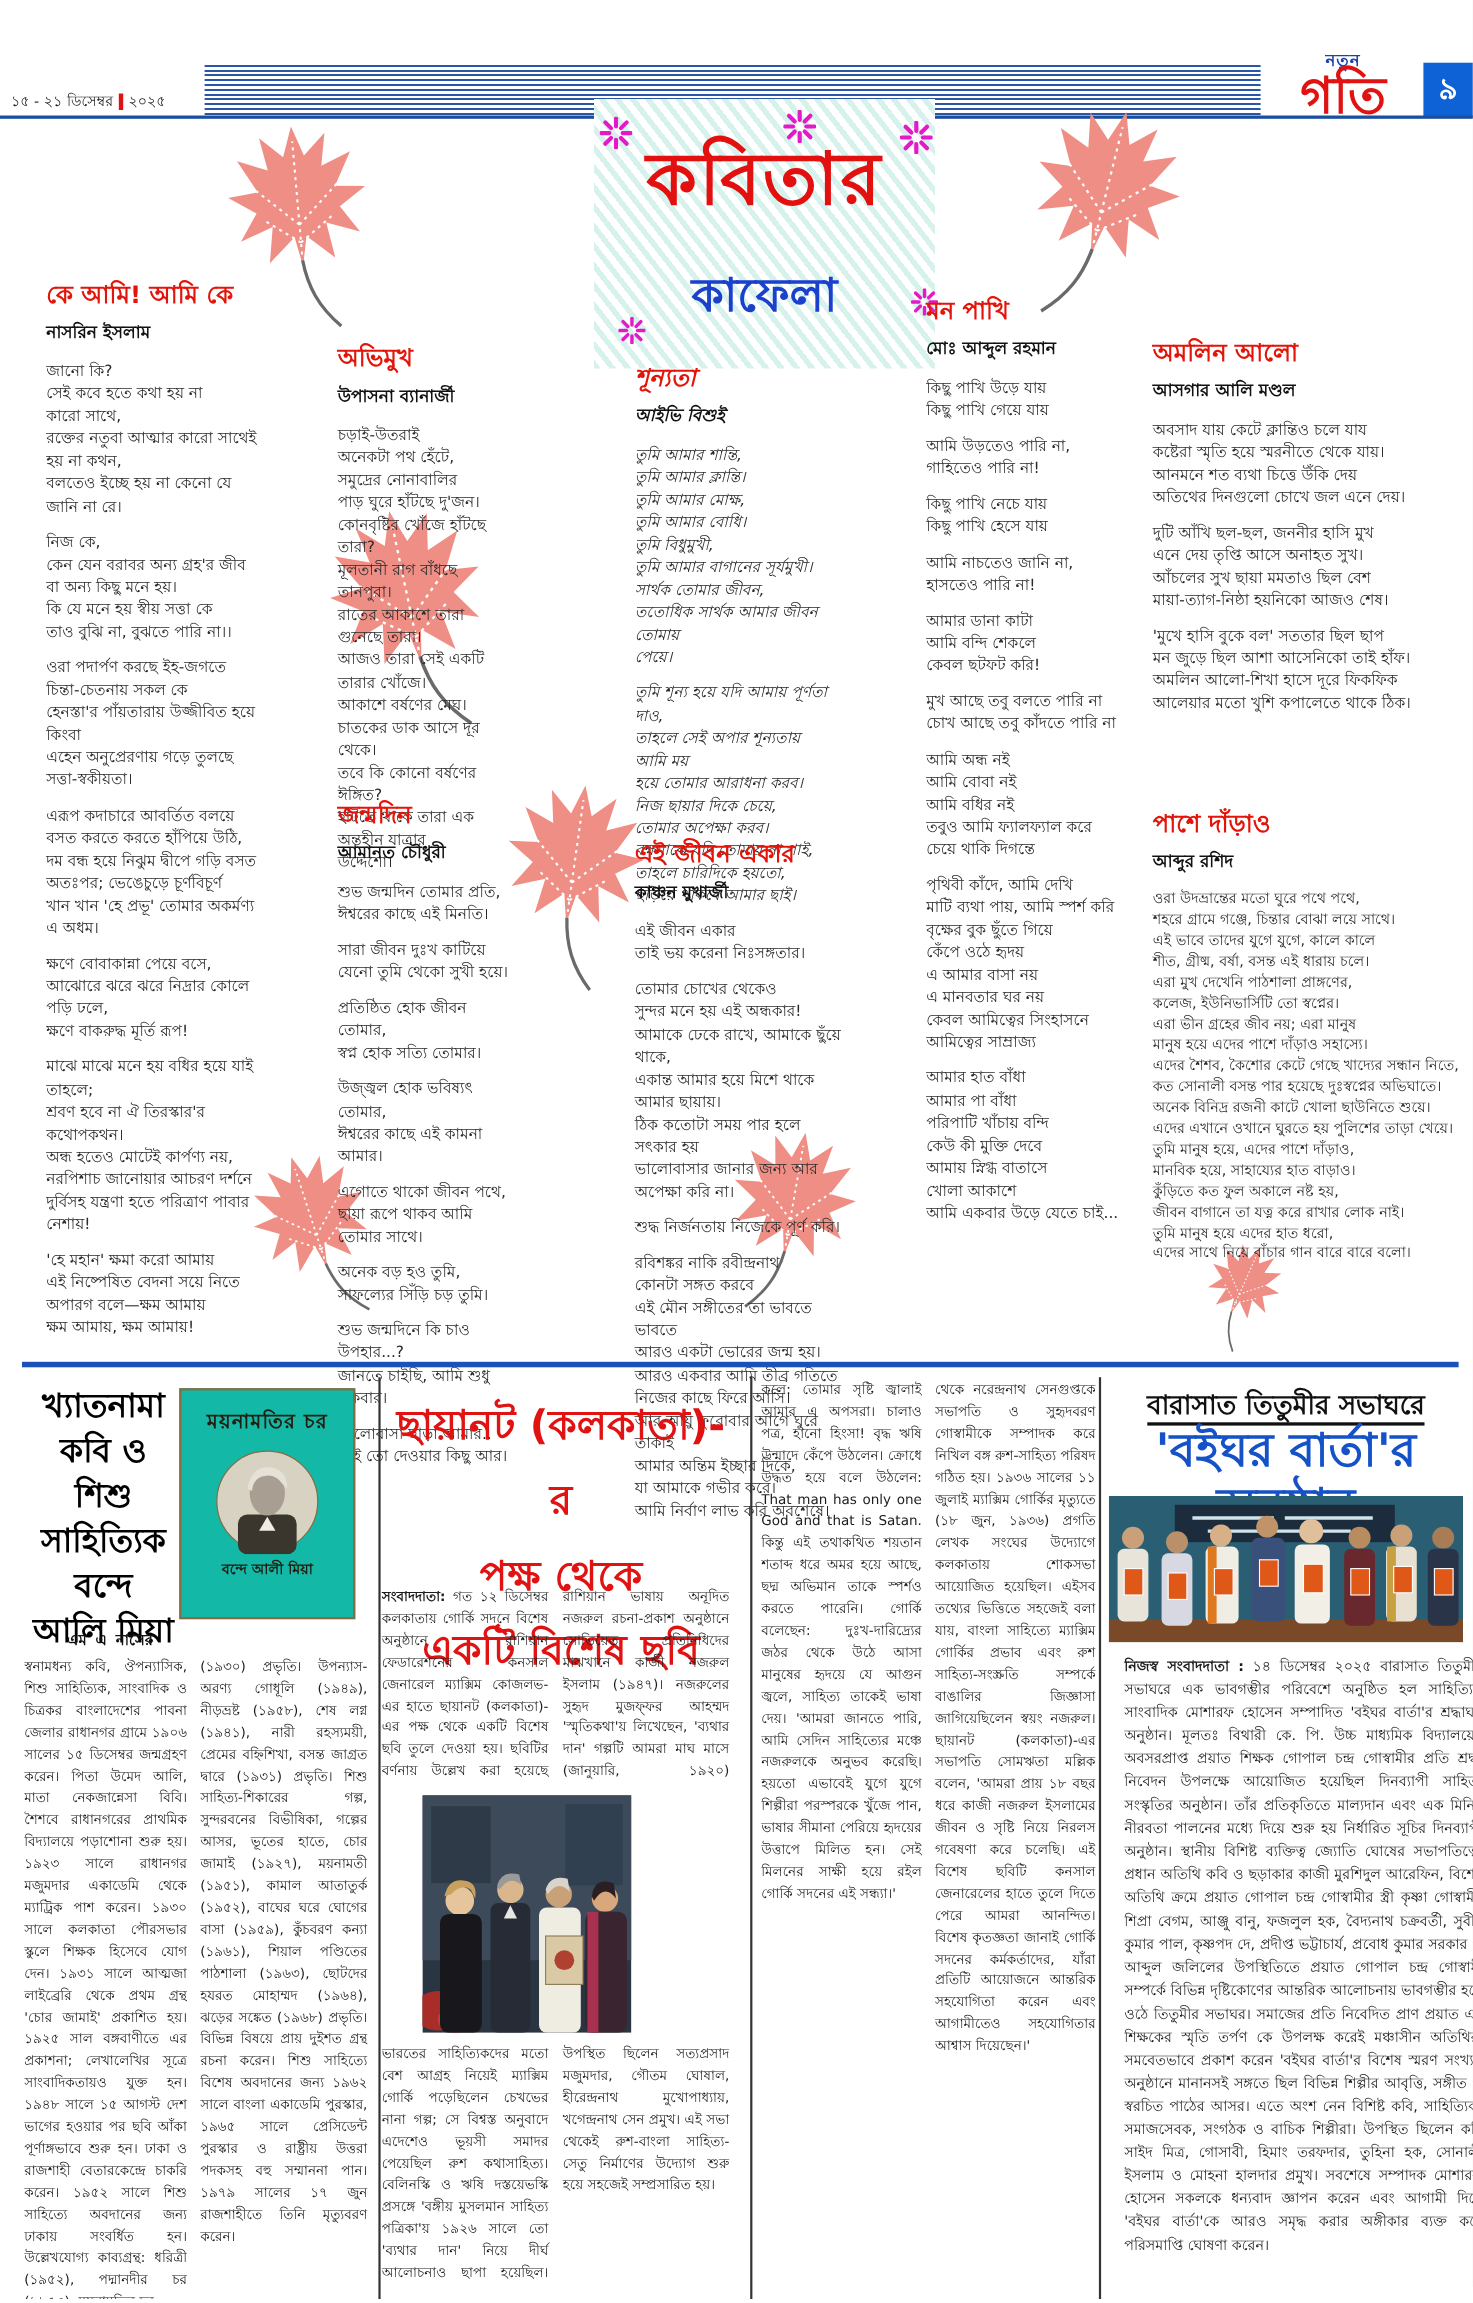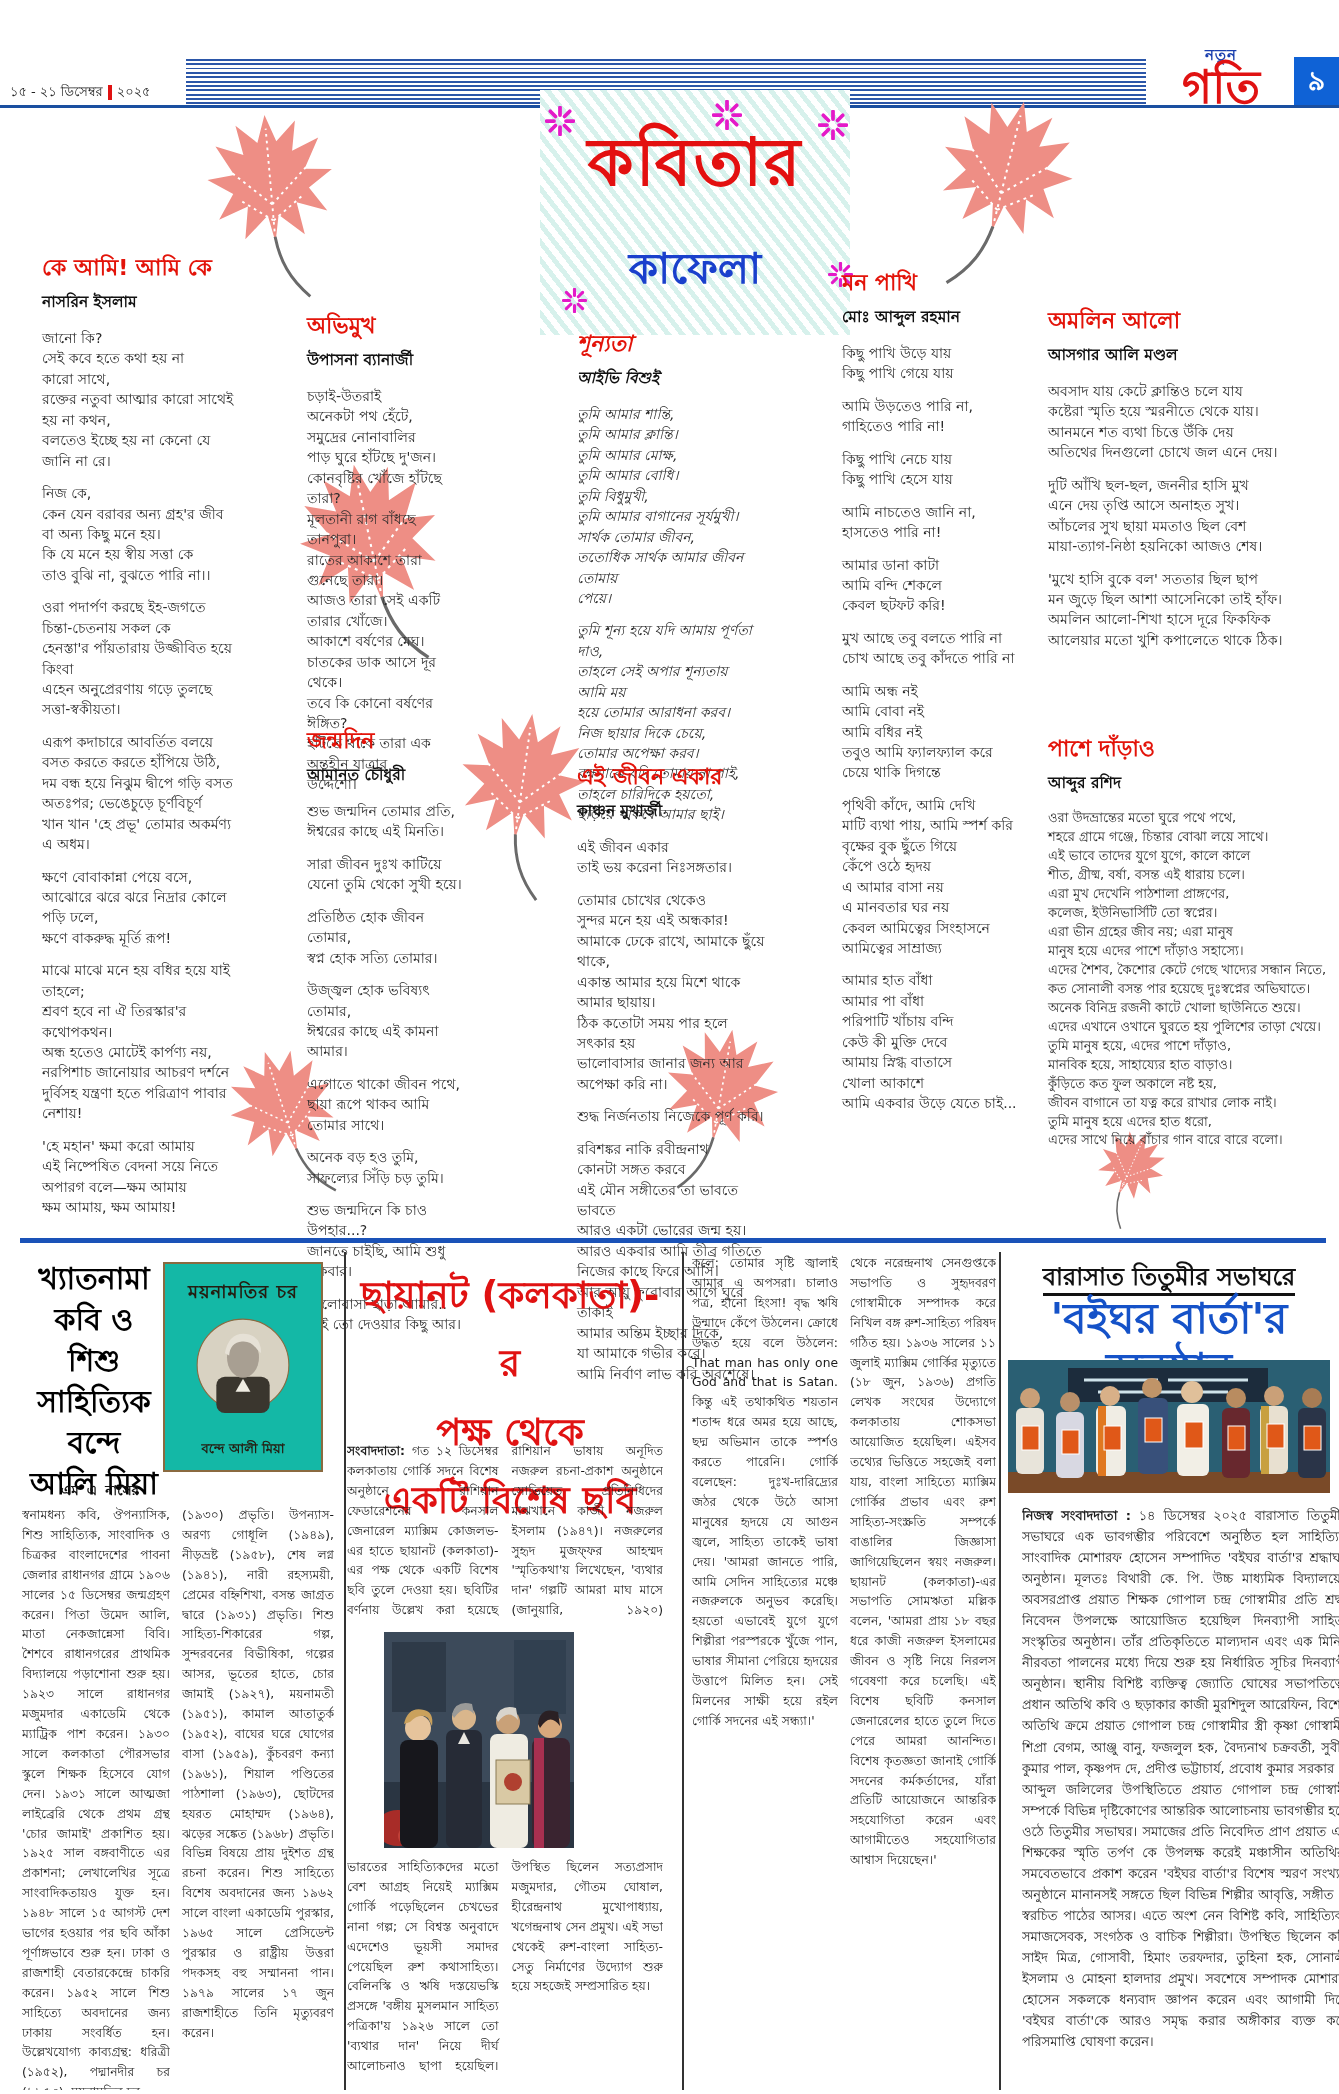--- a/index.html
+++ b/index.html
@@ -38,21 +38,21 @@
   .kicker > span{border-bottom:3px solid #111;padding-bottom:2px;}
   .hl-blue{font-size:42px;font-weight:bold;color:#1552c8;text-align:center;line-height:1.2;}
   .news-body{font-size:12.3px;line-height:1.62;color:#1c1c1c;text-align:justify;overflow:hidden;}
   .two-col{column-count:2;column-gap:13px;column-fill:auto;}
   .lead{font-weight:bold;}
   .byline{font-size:13.5px;font-weight:bold;color:#111;text-align:center;}
   
   .book-cover{background:#14b8a6;border:2px solid #8a6a40;box-sizing:border-box;
               display:flex;flex-direction:column;align-items:center;}
   .book-title{font-size:18px;font-weight:bold;color:#251c10;margin-top:14px;letter-spacing:1px;}
-  .book-caption{font-size:13px;font-weight:bold;color:#251c10;margin-top:26px;}
+  .book-caption{font-size:13px;font-weight:bold;color:#251c10;margin-top:4px;}
   .photo{display:block;}
 </style>
 </head>
 <body>
 
 <svg width="0" height="0" style="position:absolute" aria-hidden="true">
   <defs>
     <symbol id="sym-leaf" viewBox="0 0 100 140">
       <path d="M50 2 L57 22 L72 8 L68 30 L88 22 L76 44 L96 46 L78 58 L90 76 L68 68 L72 92 L54 76 L50 96 L46 76 L28 92 L32 68 L10 76 L22 58 L4 46 L24 44 L12 22 L32 30 L28 8 L43 22 Z" fill="currentColor"></path>
       <g stroke="#ffffff" stroke-width="1.4" stroke-dasharray="2 3" fill="none">

